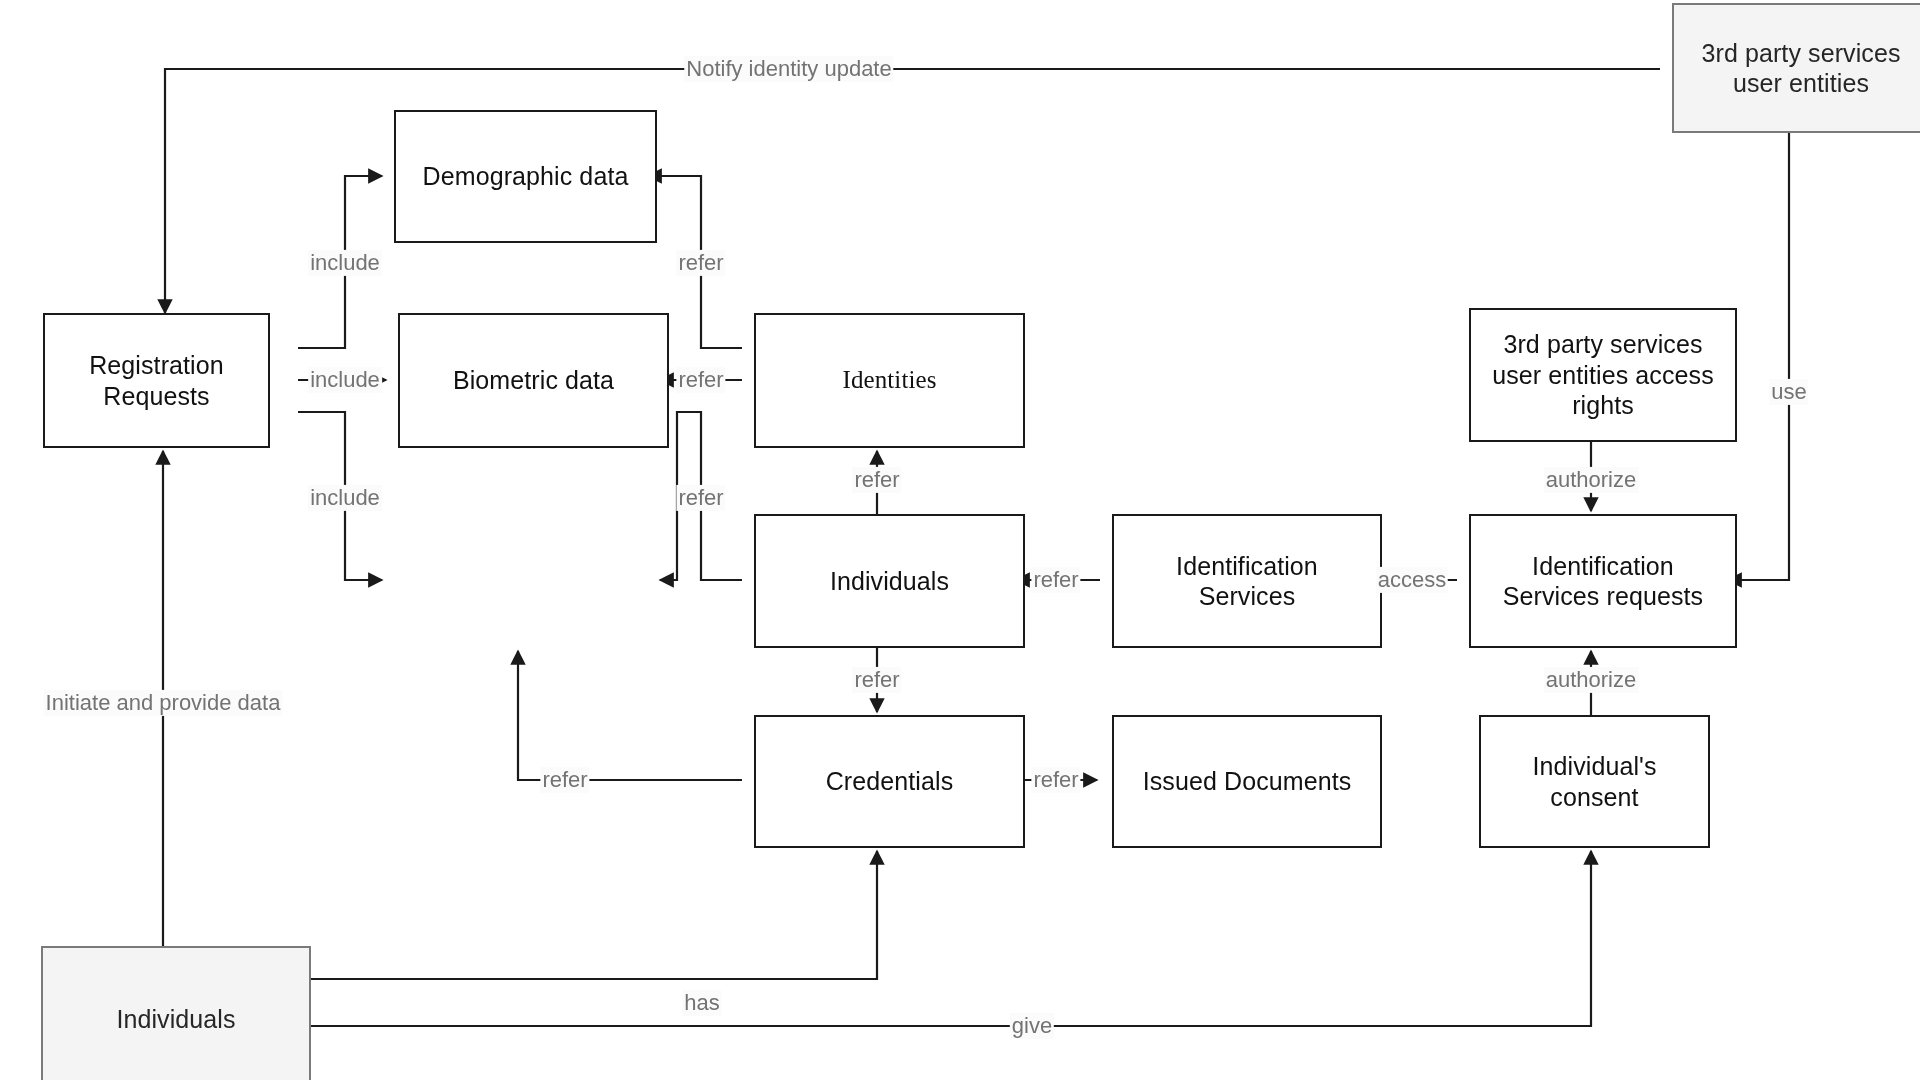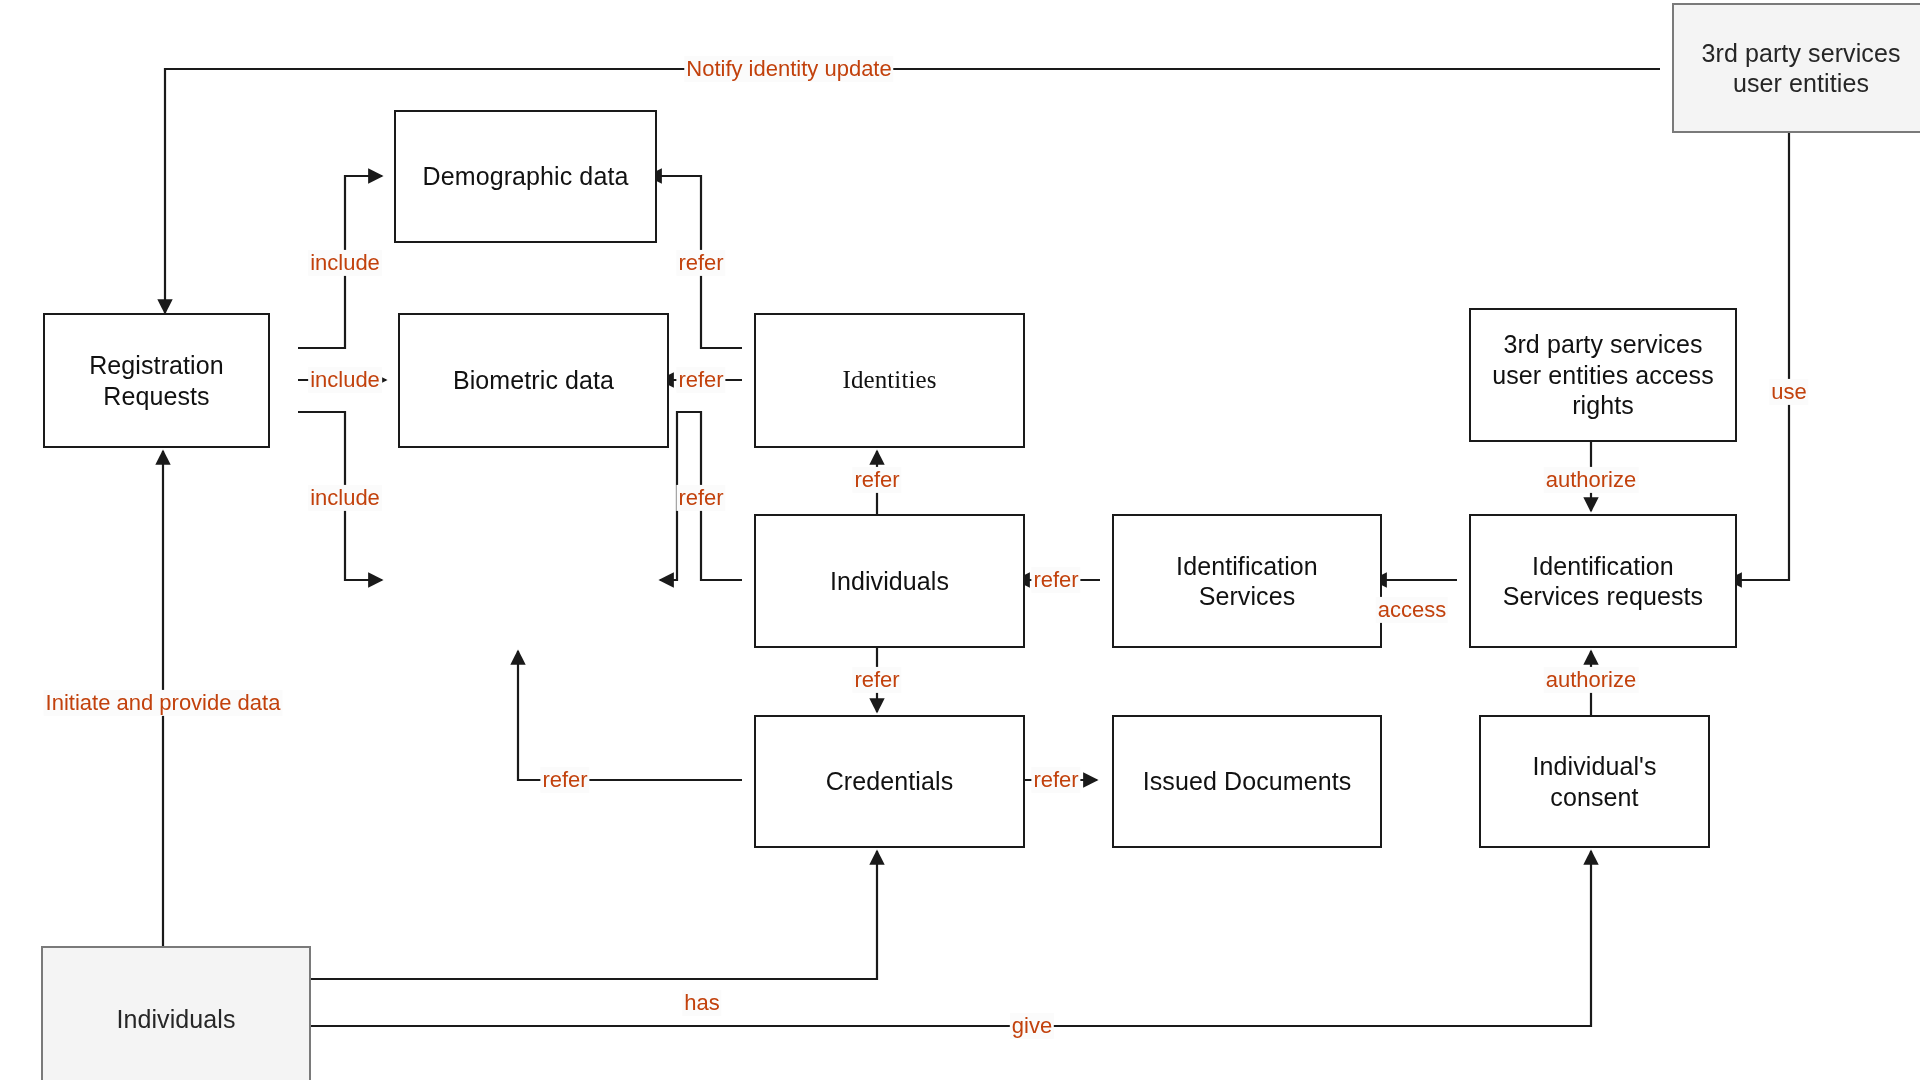--- a/index.html
+++ b/index.html
@@ -43,21 +43,21 @@
   }
   .node.actor {
     background: #f4f4f4;
     border: 2px solid #7a7a7a;
     color: #262626;
   }
   .node .label { display: block; white-space: pre-line; }
   .edge-label {
     position: absolute;
     background: #fbfbfb;
-    color: #c2410c;
+    color: #737373;
     font-size: 22px;
     line-height: 1.1;
     padding: 1px 2px;
     white-space: nowrap;
     transform: translate(-50%, -50%);
     z-index: 3;
   }
 </style>
 </head>
 <body>
@@ -160,21 +160,21 @@
 
   <div class="edge-label" style="left:789px;top:69px;"><span>Notify identity update</span></div>
   <div class="edge-label" style="left:345px;top:263px;"><span>include</span></div>
   <div class="edge-label" style="left:701px;top:263px;"><span>refer</span></div>
   <div class="edge-label" style="left:345px;top:380px;"><span>include</span></div>
   <div class="edge-label" style="left:701px;top:380px;"><span>refer</span></div>
   <div class="edge-label" style="left:345px;top:498px;"><span>include</span></div>
   <div class="edge-label" style="left:701px;top:498px;"><span>refer</span></div>
   <div class="edge-label" style="left:877px;top:480px;"><span>refer</span></div>
   <div class="edge-label" style="left:1056px;top:580px;"><span>refer</span></div>
-  <div class="edge-label" style="left:1412px;top:580px;margin-top:30px;"><span>access</span></div>
+  <div class="edge-label" style="left:1412px;top:580px;"><span>access</span></div>
   <div class="edge-label" style="left:1591px;top:480px;"><span>authorize</span></div>
   <div class="edge-label" style="left:1789px;top:392px;"><span>use</span></div>
   <div class="edge-label" style="left:877px;top:680px;"><span>refer</span></div>
   <div class="edge-label" style="left:565px;top:780px;"><span>refer</span></div>
   <div class="edge-label" style="left:1056px;top:780px;"><span>refer</span></div>
   <div class="edge-label" style="left:1591px;top:680px;"><span>authorize</span></div>
   <div class="edge-label" style="left:163px;top:703px;"><span>Initiate and provide data</span></div>
   <div class="edge-label" style="left:654px;top:1003px;margin-left:48px;"><span>has</span></div>
   <div class="edge-label" style="left:1032px;top:1026px;"><span>give</span></div>
 

